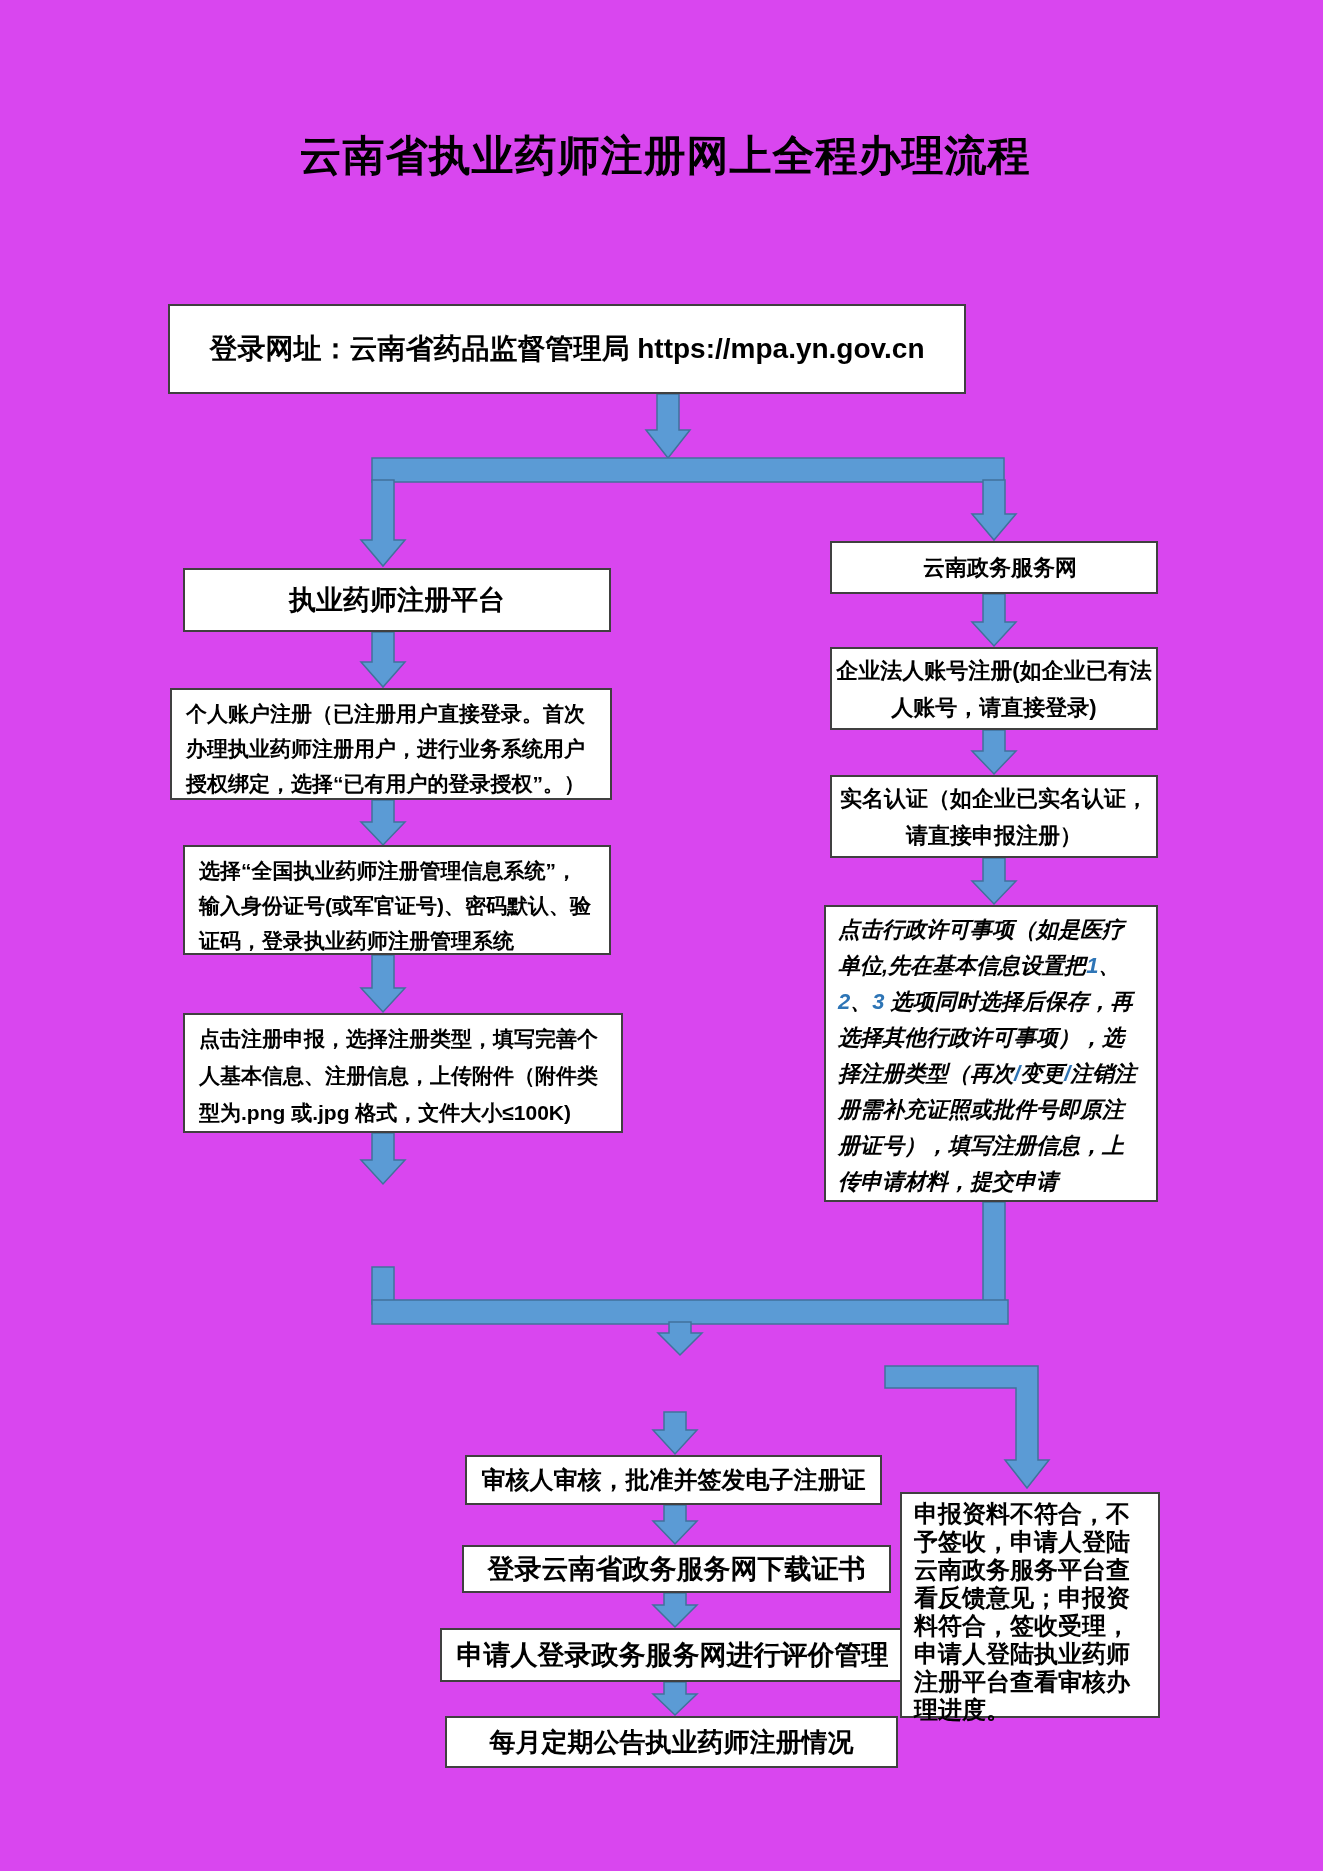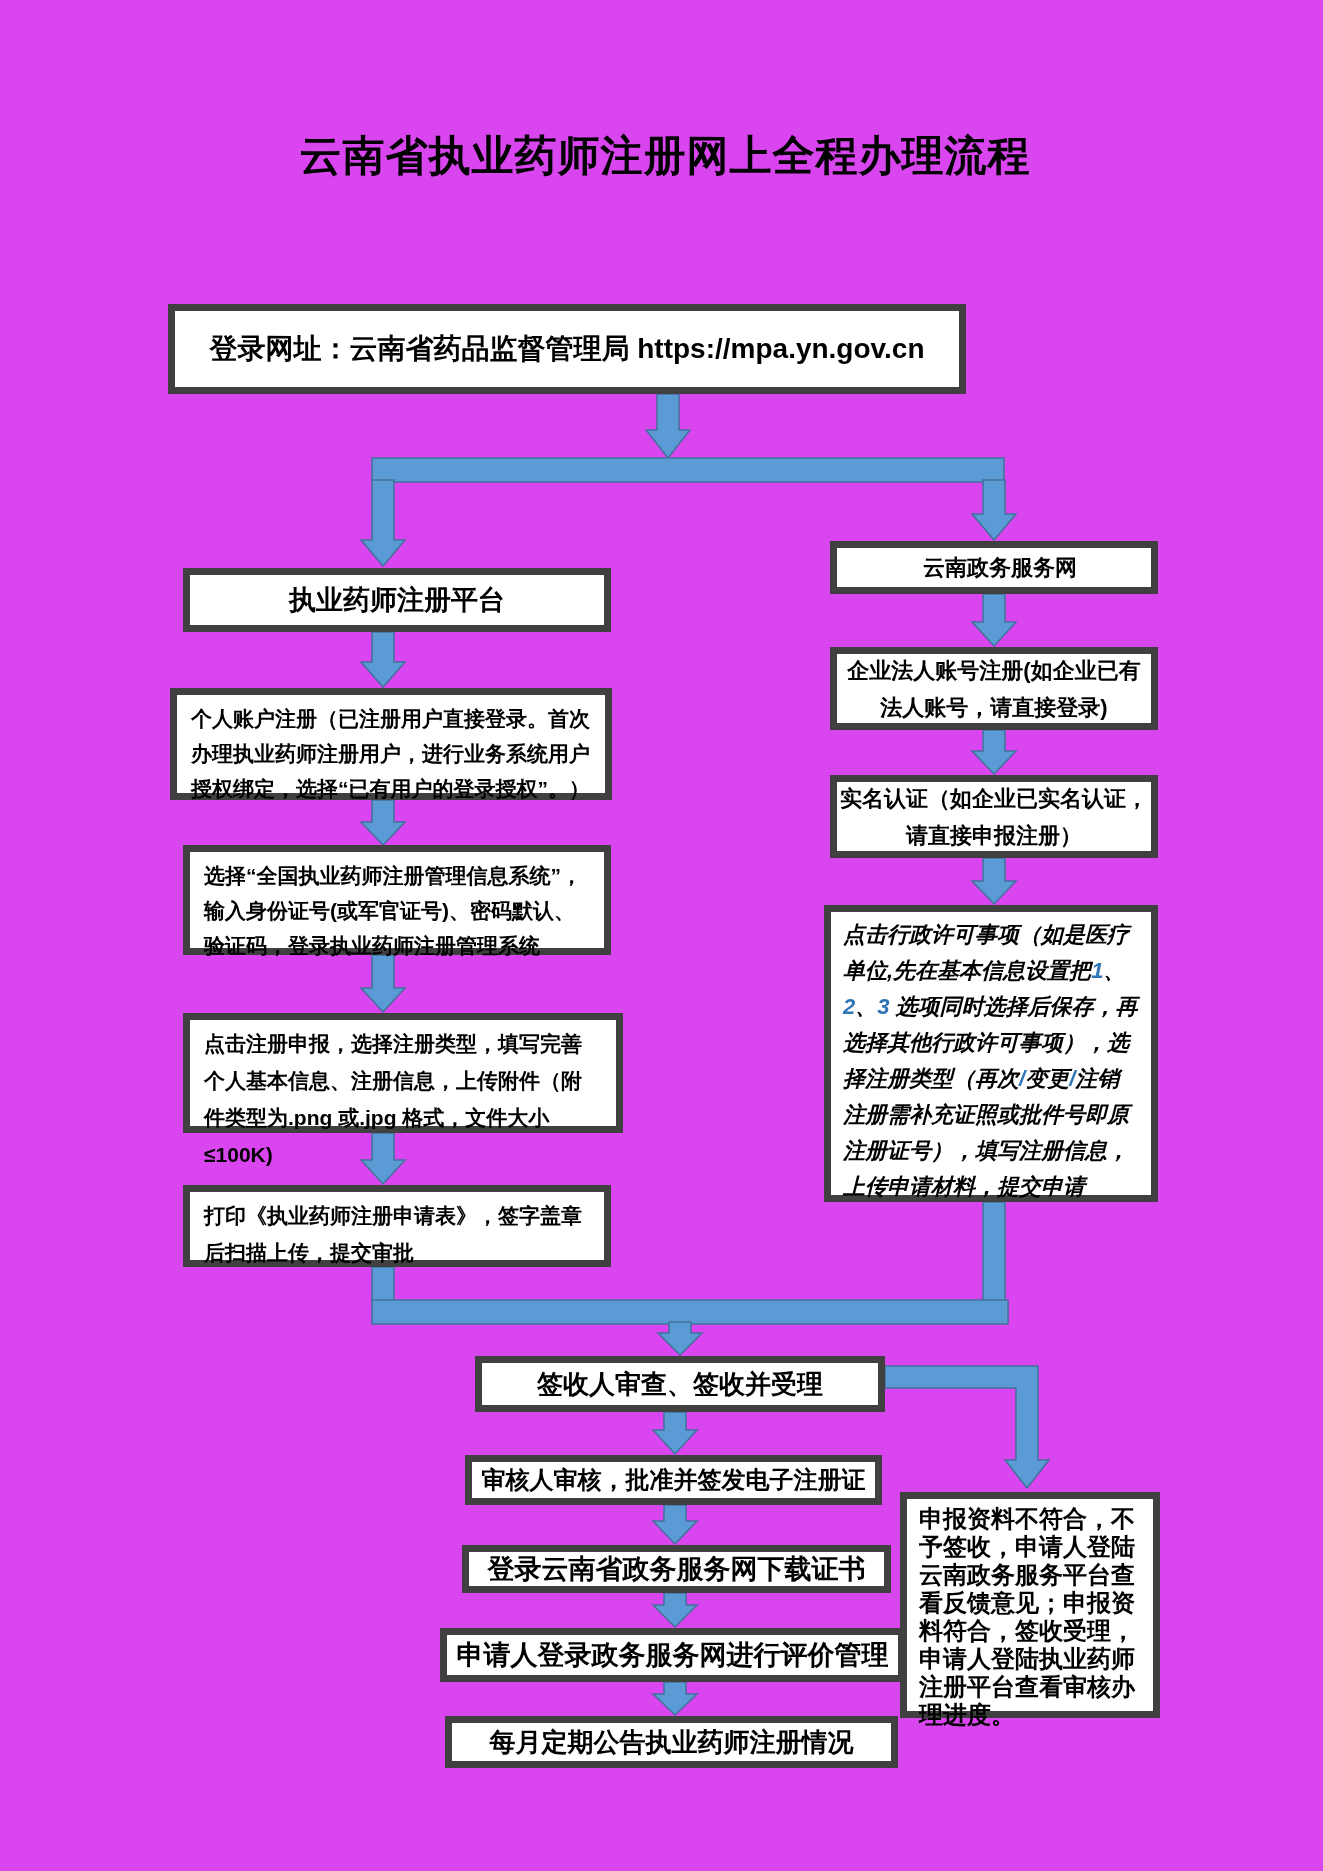--- a/index.html
+++ b/index.html
@@ -1,20 +1,20 @@
 <!DOCTYPE html>
 <html><head>
 <meta charset="utf-8">
 <style>
   html,body{margin:0;padding:0;background:#ffffff;}
   #page{position:relative;width:1323px;height:1871px;background:#d946ef;overflow:hidden;
         font-family:"Liberation Sans","DejaVu Sans",sans-serif;font-weight:bold;color:#000;}
   #connectors{position:absolute;left:0;top:0;width:1323px;height:1871px;z-index:1;}
   #connectors .arr{fill:#5B9BD5;stroke:#41719C;stroke-width:1.5;}
-  .fbox{position:absolute;background:#ffffff;border:7px solid #404040;box-sizing:border-box;z-index:2;}
+  .fbox{position:absolute;background:#ffffff;border:2px solid #404040;box-sizing:border-box;z-index:2;}
   .center{display:flex;align-items:center;justify-content:center;text-align:center;}
   .title{position:absolute;left:100px;top:128px;width:1130px;height:66px;text-align:center;
          font-size:42px;letter-spacing:1px;z-index:2;font-family:"Liberation Serif","DejaVu Serif",serif;}
   .t28{font-size:28px;}
   .t27{font-size:27px;}
   .t26{font-size:26px;}
   .t24{font-size:24px;}
   .t22{font-size:22px;line-height:37px;}
   .pad-left{padding:6px 14px;font-size:21px;line-height:35px;text-align:left;}
   .pad-left-36{padding:5px 14px;font-size:21px;line-height:37px;text-align:left;}
@@ -66,33 +66,31 @@
   <div class="fbox center t28" style="left:168px;top:304px;width:798px;height:90px;">登录网址：云南省药品监督管理局 https://mpa.yn.gov.cn</div>
 
   <div class="fbox center t27" style="left:183px;top:568px;width:428px;height:64px;">执业药师注册平台</div>
 
   <div class="fbox pad-left" style="left:170px;top:688px;width:442px;height:112px;">个人账户注册（已注册用户直接登录。首次办理执业药师注册用户，进行业务系统用户授权绑定，选择“已有用户的登录授权”。）</div>
 
   <div class="fbox pad-left" style="left:183px;top:845px;width:428px;height:110px;">选择“全国执业药师注册管理信息系统”，输入身份证号(或军官证号)、密码默认、验证码，登录执业药师注册管理系统</div>
 
   <div class="fbox pad-left-36" style="left:183px;top:1013px;width:440px;height:120px;">点击注册申报，选择注册类型，填写完善个人基本信息、注册信息，上传附件（附件类型为.png 或.jpg 格式，文件大小≤100K)</div>
 
-  <div class="fbox pad-left-36" style="left:183px;top:1185px;width:428px;height:82px;">打印《执业药师注册申请表》，签字盖章后扫描上传，提交审批</div>
 
   <div class="fbox center t22" style="left:830px;top:541px;width:328px;height:53px;padding-left:12px;">云南政务服务网</div>
 
   <div class="fbox center t22" style="left:830px;top:647px;width:328px;height:83px;">企业法人账号注册(如企业已有法人账号，请直接登录)</div>
 
   <div class="fbox center t22" style="left:830px;top:775px;width:328px;height:83px;">实名认证（如企业已实名认证，请直接申报注册）</div>
 
   <div class="fbox tallbox" style="left:824px;top:905px;width:334px;height:297px;">
     <span>点击行政许可事项（如是医疗单位,先在基本信息设置把</span><span class="blue">1</span><span>、</span><span class="blue">2</span><span>、</span><span class="blue">3</span><span> 选项同时选择后保存，再选择其他行政许可事项），选择注册类型（再次</span><span class="blue">/</span><span>变更</span><span class="blue">/</span><span>注销注册需补充证照或批件号即原注册证号），填写注册信息，上传申请材料，提交申请</span>
   </div>
 
-  <div class="fbox center t26" style="left:475px;top:1356px;width:410px;height:56px;">签收人审查、签收并受理</div>
 
   <div class="fbox center t24" style="left:465px;top:1455px;width:417px;height:50px;">审核人审核，批准并签发电子注册证</div>
 
   <div class="fbox center t27" style="left:462px;top:1545px;width:429px;height:48px;">登录云南省政务服务网下载证书</div>
 
   <div class="fbox center t27" style="left:440px;top:1628px;width:465px;height:54px;">申请人登录政务服务网进行评价管理</div>
 
   <div class="fbox center t26" style="left:445px;top:1716px;width:453px;height:52px;">每月定期公告执业药师注册情况</div>
 
   <div class="fbox sidebox" style="left:900px;top:1492px;width:260px;height:226px;">申报资料不符合，不予签收，申请人登陆云南政务服务平台查看反馈意见；申报资料符合，签收受理，申请人登陆执业药师注册平台查看审核办理进度。</div>

